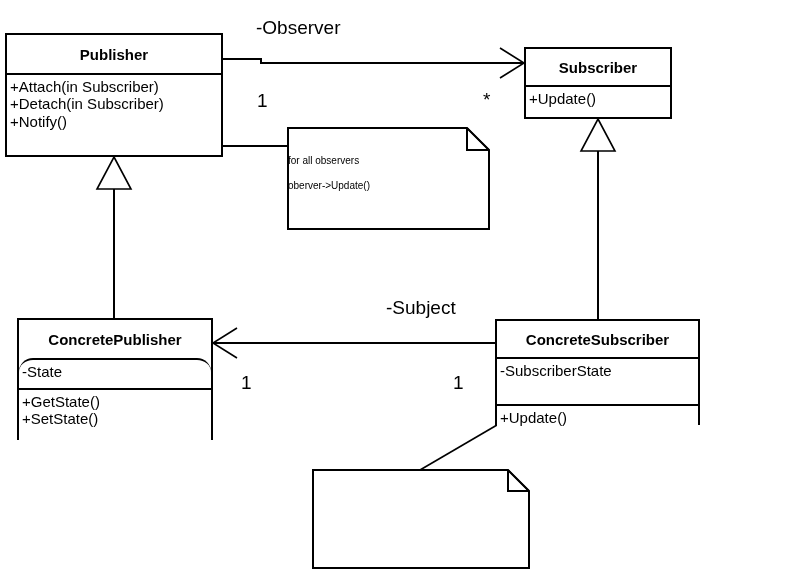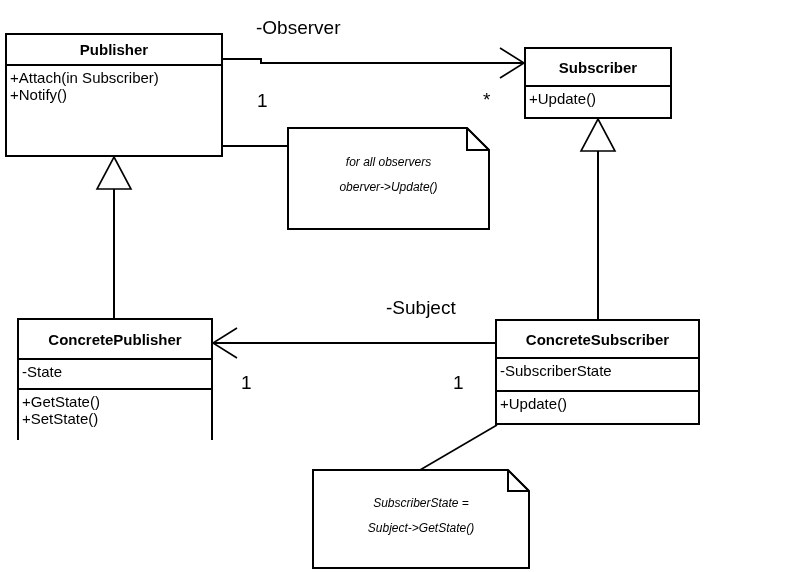--- a/index.html
+++ b/index.html
@@ -59,25 +59,24 @@
   }
   .note-box {
     position: absolute;
     box-sizing: border-box;
     background: transparent;
   }
   .note-text {
     position: absolute;
     left: 0;
     right: 0;
-    text-align: center;
-    font-size: 12px;
+    text-align: left;
+    font-size: 10px;
     color: #000000;
     line-height: 1.25;
-    font-style: italic;
   }
   .edge-label {
     position: absolute;
     font-size: 19px;
     color: #000000;
     white-space: nowrap;
     line-height: 1;
   }
 </style>
 </head>
@@ -120,71 +119,70 @@
     </g>
 
     <g>
       <path d="M 313 470 L 508 470 L 529 491 L 529 568 L 313 568 Z" fill="#ffffff" stroke="#000000" stroke-width="2"></path>
       <path d="M 508 470 L 529 491" stroke="#000000" stroke-width="1.4" fill="none"></path>
       <path d="M 508 470 L 508 491 L 529 491" stroke="#000000" stroke-width="2" fill="none"></path>
     </g>
   </svg>
 
   <div class="uml-class" style="left:5px; top:33px; width:218px; height:124px;">
-    <div class="uml-compartment uml-title" style="height:29px;border-radius:18px;">
+    <div class="uml-compartment uml-title" style="height:38px;border-radius:18px;">
       <span>Publisher</span>
     </div>
     <div class="uml-compartment uml-members" style="height:82px;">
       <div class="uml-member-line">+Attach(in Subscriber)</div>
+      <div class="uml-member-line">+Detach(in Subscriber)</div>
       <div class="uml-member-line">+Notify()</div>
     </div>
   </div>
 
   <div class="uml-class" style="left:524px; top:47px; width:148px; height:72px;">
     <div class="uml-compartment uml-title" style="height:36px;">
       <span>Subscriber</span>
     </div>
     <div class="uml-compartment uml-members" style="height:32px;">
       <div class="uml-member-line">+Update()</div>
     </div>
   </div>
 
   <div class="uml-class" style="left:17px; top:318px; width:196px; height:122px;">
     <div class="uml-compartment uml-title" style="height:38px;">
       <span>ConcretePublisher</span>
     </div>
-    <div class="uml-compartment uml-members" style="height:30px;">
+    <div class="uml-compartment uml-members" style="height:30px;border-radius:14px;">
       <div class="uml-member-line">-State</div>
     </div>
     <div class="uml-compartment uml-members" style="height:63px;">
       <div class="uml-member-line">+GetState()</div>
       <div class="uml-member-line">+SetState()</div>
     </div>
   </div>
 
   <div class="uml-class" style="left:495px; top:319px; width:205px; height:106px;">
     <div class="uml-compartment uml-title" style="height:36px;text-align:right;">
       <span>ConcreteSubscriber</span>
     </div>
-    <div class="uml-compartment uml-members" style="height:33px;">
+    <div class="uml-compartment uml-members" style="height:47px;">
       <div class="uml-member-line">-SubscriberState</div>
     </div>
     <div class="uml-compartment uml-members" style="height:33px;">
       <div class="uml-member-line">+Update()</div>
     </div>
   </div>
 
   <div class="note-box" style="left:288px; top:128px; width:201px; height:101px;">
     <div class="note-text" style="top:27px;">for all observers</div>
     <div class="note-text" style="top:52px;">oberver-&gt;Update()</div>
   </div>
 
   <div class="note-box" style="left:313px; top:470px; width:216px; height:98px;">
-    <div class="note-text" style="top:26px;">SubscriberState =</div>
-    <div class="note-text" style="top:51px;">Subject-&gt;GetState()</div>
   </div>
 
   <div class="edge-label" style="left:256px; top:18px;">-Observer</div>
 
   <div class="edge-label" style="left:257px; top:91px;">1</div>
 
   <div class="edge-label" style="left:483px; top:90px;">*</div>
 
   <div class="edge-label" style="left:386px; top:298px;">-Subject</div>
 

